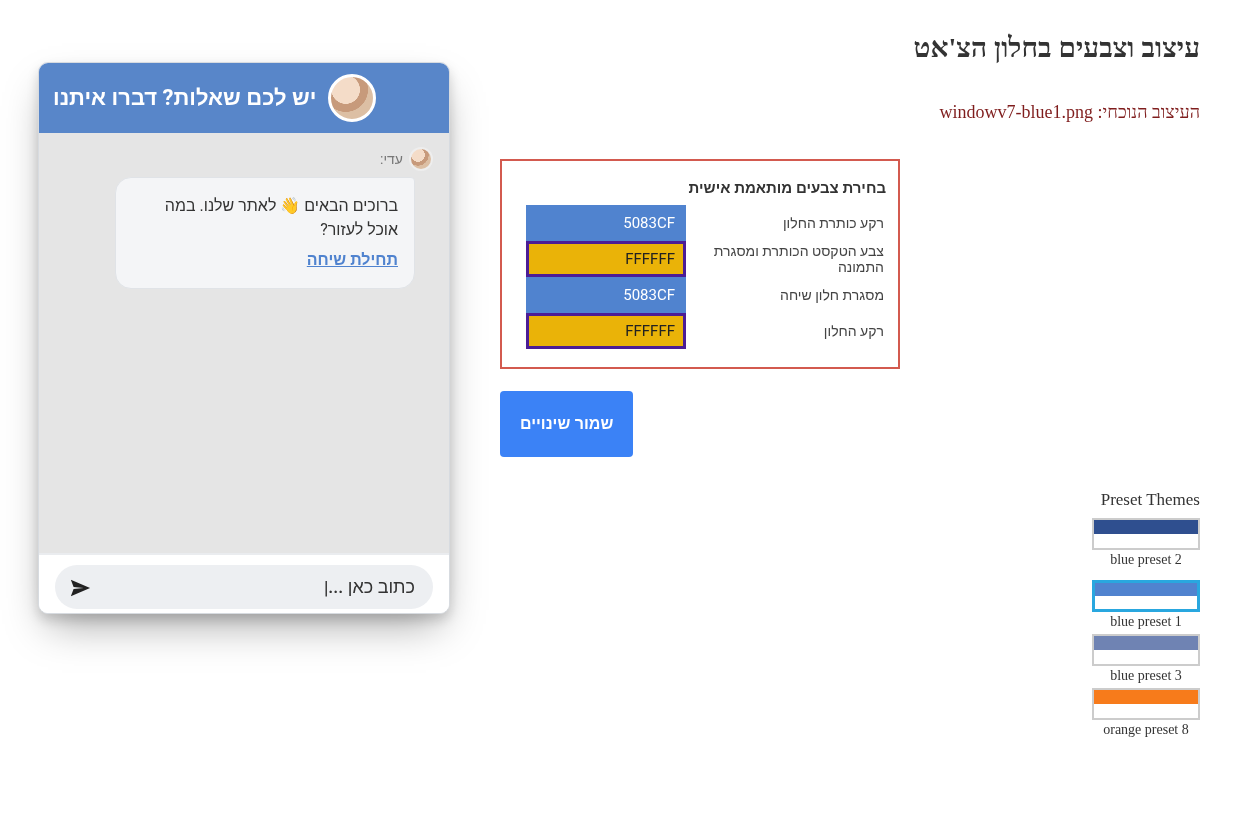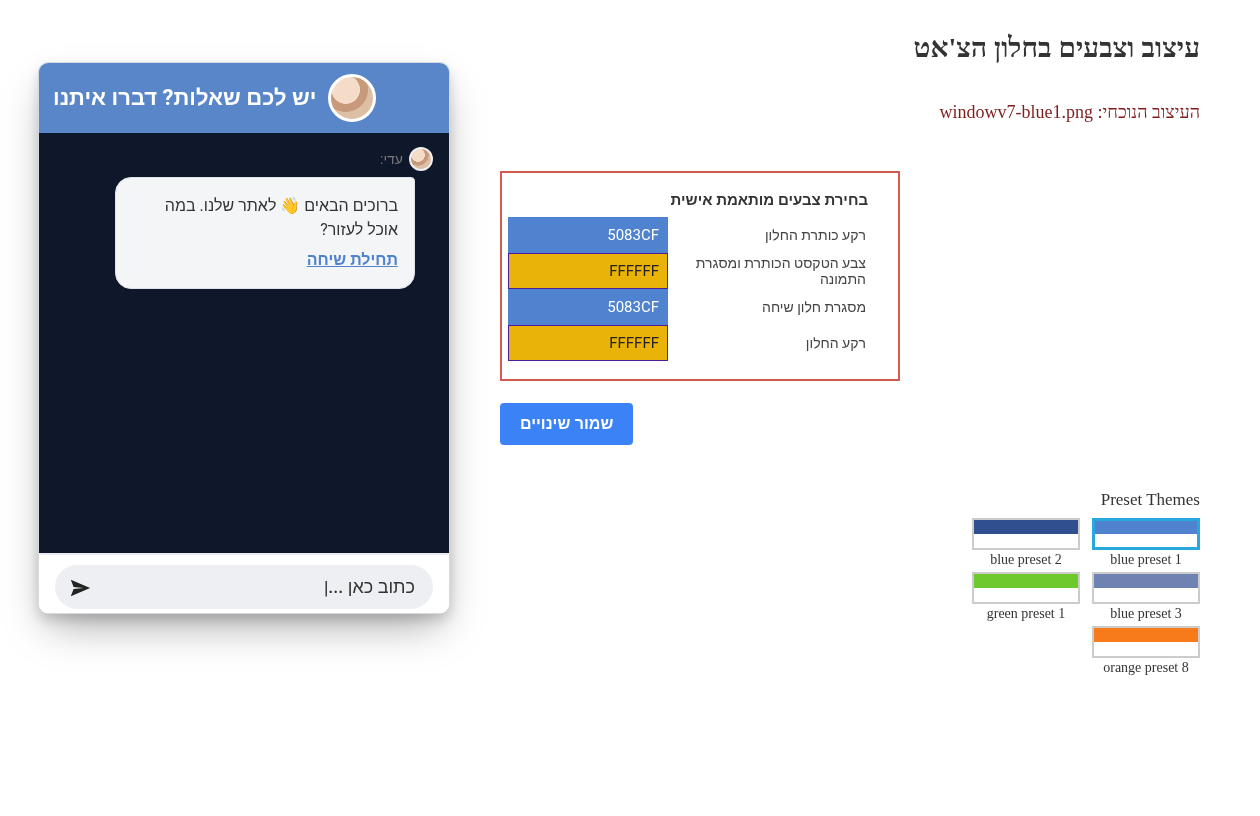--- a/index.html
+++ b/index.html
@@ -41,23 +41,23 @@
     font-size:18px;
     color:#7f1d1d;
     margin-top:38px;
     direction:rtl;
   }
   .current-design .value {
     direction:ltr;
     unicode-bidi:embed;
   }
   .color-box {
-    margin-top:48px;
+    margin-top:36px;
     border:2.5px solid #D35A4F;
-    padding:18px 30px 18px 16px;
+    padding:18px 12px 18px 16px;
     width:400px;
     float:left; 
     direction:rtl;
   }
   .color-box-clear { clear:both; }
   .color-box-title {
     font-weight:700;
     font-size:15px;
     margin-bottom:8px;
   }
@@ -73,21 +73,21 @@
     flex:0 0 200px;
     font-size:14px;
     color:#444;
     text-align:right;
     direction:rtl;
     padding-right:2px;
   }
   .color-input {
     flex:0 0 160px;
     height:36px;
-    border:1px solid #4c1d95;
+    border:3px solid #4c1d95;
     font-size:15px;
     text-align:left;
     direction:ltr;
     padding:0 8px;
     outline:none;
     display:flex;
     align-items:center;
     justify-content:flex-end;
   }
   .color-input.blue { background:#5083CF; color:#fff; border-color:#5083CF; }
@@ -95,21 +95,21 @@
 
   .save-btn {
     display:inline-block;
     margin-top:22px;
     background:#3B82F6;
     color:#fff;
     font-size:16px;
     font-weight:600;
     border:none;
     border-radius:4px;
-    padding:12px 20px;
+    padding:24px 20px;
     cursor:pointer;
     float:left;
     clear:both;
     direction:rtl;
   }
 
   
   .presets {
     position:absolute;
     top:490px;
@@ -126,21 +126,21 @@
     text-align:right;
   }
   .preset-grid {
     display:flex;
     flex-direction:column;
     align-items:flex-end;
     gap:4px;
   }
   .preset-group-row {
     display:flex;
-    flex-direction:row;
+    flex-direction:column;
     gap:12px;
   }
   .preset-item { width:108px; }
   .preset-swatch {
     width:108px;
     height:32px;
     border:2px solid #ccc;
     display:flex;
     flex-direction:column;
     cursor:pointer;
@@ -191,21 +191,21 @@
     width:48px;
     height:48px;
     border-radius:50%;
     background: radial-gradient(circle at 35% 30%, #f4dcc8 0 35%, #c79a7b 36% 55%, #dcbfa4 56% 100%);
     border:3px solid #fff;
     flex-shrink:0;
   }
 
   .chat-body {
     height:420px;
-    background:#0f172a;
+    background:#e5e5e5;
     direction:rtl;
     position:relative;
     padding:14px 16px 8px 16px;
   }
   .chat-author {
     display:flex;
     align-items:center;
     gap:6px;
     direction:rtl;
     justify-content:flex-start;
@@ -337,27 +337,20 @@
             <div class="preset-swatch selected">
               <div class="swatch-top" style="background: rgb(80, 131, 207);"></div>
               <div class="swatch-bot"></div>
             </div>
             <div class="preset-label">blue preset 1</div>
           </div>
         </div>
         <div class="preset-group-row">
           <div class="preset-item">
             <div class="preset-swatch">
-              <div class="swatch-top" style="background: rgb(110, 201, 46);"></div>
-              <div class="swatch-bot"></div>
-            </div>
-            <div class="preset-label">green preset 1</div>
-          </div>
-          <div class="preset-item">
-            <div class="preset-swatch">
               <div class="swatch-top" style="background: rgb(111, 131, 179);"></div>
               <div class="swatch-bot"></div>
             </div>
             <div class="preset-label">blue preset 3</div>
           </div>
         </div>
         <div class="preset-group-row">
           <div class="preset-item">
             <div class="preset-swatch">
               <div class="swatch-top" style="background: rgb(247, 123, 27);"></div>

